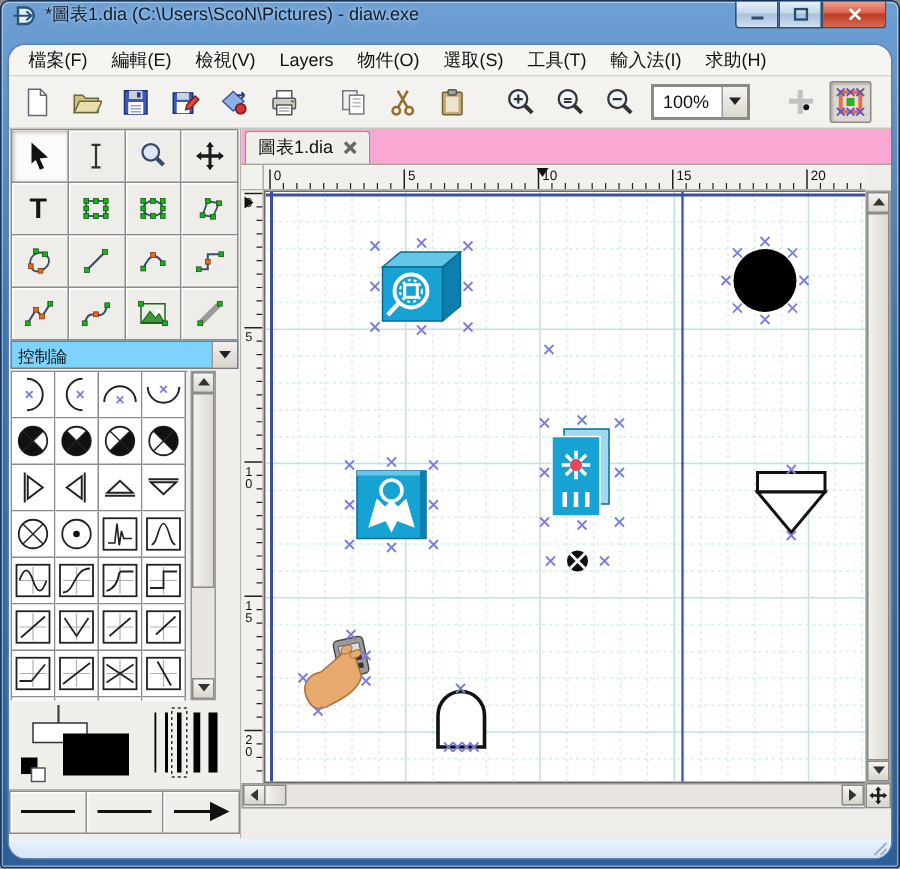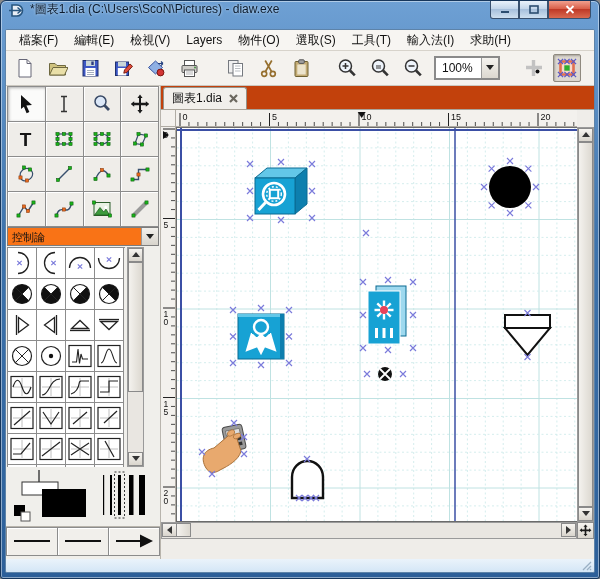--- a/index.html
+++ b/index.html
@@ -10,59 +10,59 @@
     box-shadow:inset 0 0 0 1px rgba(255,255,255,.45);padding:0 4px 4px 4px;}
   .titlebar{height:28px;display:flex;align-items:flex-start;gap:5px;padding:0 2px;position:relative;}
   .app-icon{width:18px;height:18px;display:flex;align-items:center;justify-content:center;}
   .title-text{font-size:12px;color:#0d1c2e;text-shadow:0 0 3px #cfe3f5;white-space:nowrap;overflow:hidden;}
   .win-controls{position:absolute;right:4px;top:0;display:flex;}
   .win-btn{width:29px;height:18px;border:1px solid #38506e;border-top:none;display:flex;align-items:center;justify-content:center;
     background:linear-gradient(180deg,#e9f2fb 0%,#c3d6ea 45%,#a7c0dc 50%,#cfe0f0 100%);}
   .win-btn.min{border-radius:0 0 0 3px;}
   .win-btn.close{width:43px;border-radius:0 0 3px 0;background:linear-gradient(180deg,#f0a08e 0%,#d9604a 45%,#c23категория 50%,#d9604a 100%);
     background:linear-gradient(180deg,#f0a08e 0%,#d9604a 45%,#bf3a27 50%,#d96a50 100%);}
-  .inner{background:#f0eeea;border:1px solid #5d83a9;border-radius:2px;height:544px;display:flex;flex-direction:column;overflow:hidden;}
+  .inner{background:#f0eeea;border:1px solid #5d83a9;border-radius:12px;height:544px;display:flex;flex-direction:column;overflow:hidden;}
   
   .menubar{height:21px;background:#f7f5f2;border-bottom:1px solid #d7d3cb;display:flex;align-items:center;padding:0 6px;gap:2px;}
   .menu-item{font-size:12px;color:#111;padding:2px 7px;cursor:default;}
   
   .toolbar{height:37px;background:#f4f2ee;border-bottom:1px solid #cbc7bf;display:flex;align-items:center;padding:0 4px;gap:5px;}
   .tb-btn{width:28px;height:28px;border:1px solid transparent;border-radius:2px;display:flex;align-items:center;justify-content:center;background:transparent;}
   .tb-btn.active{border:1px solid #8f8a80;background:#ddd8d0;box-shadow:inset 1px 1px 2px rgba(0,0,0,.25);}
   .tb-sep{width:1px;height:24px;background:#c9c5bd;margin:0 4px;}
   .zoom-combo{display:flex;align-items:center;border:2px solid #8a8a8a;background:#fff;height:24px;margin:0 2px;}
   .combo-text{font-size:12px;padding:0 8px 0 6px;min-width:44px;color:#111;}
   .combo-btn{width:17px;height:20px;background:linear-gradient(#f5f3ef,#dcd8d0);border-left:1px solid #9a9a9a;display:flex;align-items:center;justify-content:center;}
   .tri-down{width:0;height:0;border-left:4px solid transparent;border-right:4px solid transparent;border-top:5px solid #222;}
   
   .main{height:473px;display:flex;}
   .toolbox{width:155px;background:#f0efeb;border-right:1px solid #b8b4ac;display:flex;flex-direction:column;}
   .tool-grid{display:grid;grid-template-columns:repeat(4,1fr);border-top:1px solid #8c8c8c;border-left:1px solid #8c8c8c;margin:0 1px;}
   .tool-cell{height:35px;border-right:1px solid #8c8c8c;border-bottom:1px solid #8c8c8c;background:#efede9;display:flex;align-items:center;justify-content:center;box-shadow:inset 1px 1px 0 #fff;}
   .tool-cell.active{background:#fbfbfa;box-shadow:inset 1px 1px 3px rgba(0,0,0,.3);}
-  .sheet-row{height:19px;margin:0 1px;display:flex;border:1px solid #7d7d7d;background:#f97316;}
+  .sheet-row{height:19px;margin:0 1px;display:flex;border:1px solid #7d7d7d;background:#7dd3fc;}
   .sheet-name{flex:1;font-size:11px;padding:2px 4px;color:#111;white-space:nowrap;overflow:hidden;}
   .sheet-dd{width:17px;background:linear-gradient(#f2f0ec,#d8d4cc);border-left:1px solid #9a9a9a;display:flex;align-items:center;justify-content:center;}
   .palette-wrap{height:220px;display:flex;margin:1px 1px 0 1px;overflow:hidden;}
   .palette{width:118px;display:grid;grid-template-columns:repeat(4,29px);grid-auto-rows:31px;border-top:1px solid #8c8c8c;border-left:1px solid #8c8c8c;align-content:start;}
   .pal-cell{border-right:1px solid #8c8c8c;border-bottom:1px solid #8c8c8c;background:#fff;display:flex;align-items:center;justify-content:center;}
   .pal-scroll{width:17px;margin-left:2px;background:#e9e6e1;border:1px solid #9a9a9a;position:relative;}
   .sb-btn{position:absolute;left:0;width:15px;height:14px;background:linear-gradient(#f6f4f0,#d9d5cd);border:1px solid #8a8a8a;display:flex;align-items:center;justify-content:center;}
   .sb-thumb{position:absolute;left:0;width:15px;background:linear-gradient(90deg,#f4f2ee,#dcd8d0);border:1px solid #8a8a8a;}
   .tri-up-s{width:0;height:0;border-left:4px solid transparent;border-right:4px solid transparent;border-bottom:5px solid #333;}
   .tri-down-s{width:0;height:0;border-left:4px solid transparent;border-right:4px solid transparent;border-top:5px solid #333;}
   .tri-left-s{width:0;height:0;border-top:4px solid transparent;border-bottom:4px solid transparent;border-right:5px solid #333;}
   .tri-right-s{width:0;height:0;border-top:4px solid transparent;border-bottom:4px solid transparent;border-left:5px solid #333;}
   .color-area{height:59px;position:relative;}
   .style-row{height:30px;display:flex;border-top:1px solid #b8b4ac;}
   .style-btn{flex:1;border:1px solid #8c8c8c;border-left:none;background:#f1efeb;display:flex;align-items:center;justify-content:center;box-shadow:inset 1px 1px 0 #fff;}
   .style-btn:first-child{border-left:1px solid #8c8c8c;}
   
   .canvas-col{flex:1;display:flex;flex-direction:column;background:#efede9;min-width:0;}
-  .tabbar{height:24px;background:#c2410c;border-bottom:1px solid #a9a49a;display:flex;align-items:flex-end;}
+  .tabbar{height:24px;background:#f9a8d4;border-bottom:1px solid #a9a49a;display:flex;align-items:flex-end;}
   .tab{height:22px;margin-left:2px;background:#f1efeb;border:1px solid #969288;border-bottom:none;border-radius:3px 3px 0 0;display:flex;align-items:center;gap:7px;padding:0 8px;}
   .tab-label{font-size:12px;color:#111;}
   .ruler-row{height:17px;display:flex;}
   .ruler-corner{width:15px;background:#f3f1ed;border-right:1px solid #b0aca4;border-bottom:1px solid #b0aca4;}
   .hruler{flex:1;background:#f3f1ed;border-bottom:1px solid #b0aca4;position:relative;overflow:hidden;}
   .hr-pad{width:17px;background:#efede9;}
   .canvas-row{flex:1;display:flex;min-height:0;}
   .vruler{width:15px;background:#f3f1ed;border-right:1px solid #b0aca4;overflow:hidden;}
   .viewport{flex:1;background:#fff;position:relative;overflow:hidden;border:1px solid #6b6b6b;border-right:none;}
   .vscroll{width:17px;background:#e9e6e1;border:1px solid #9a9a9a;position:relative;}

